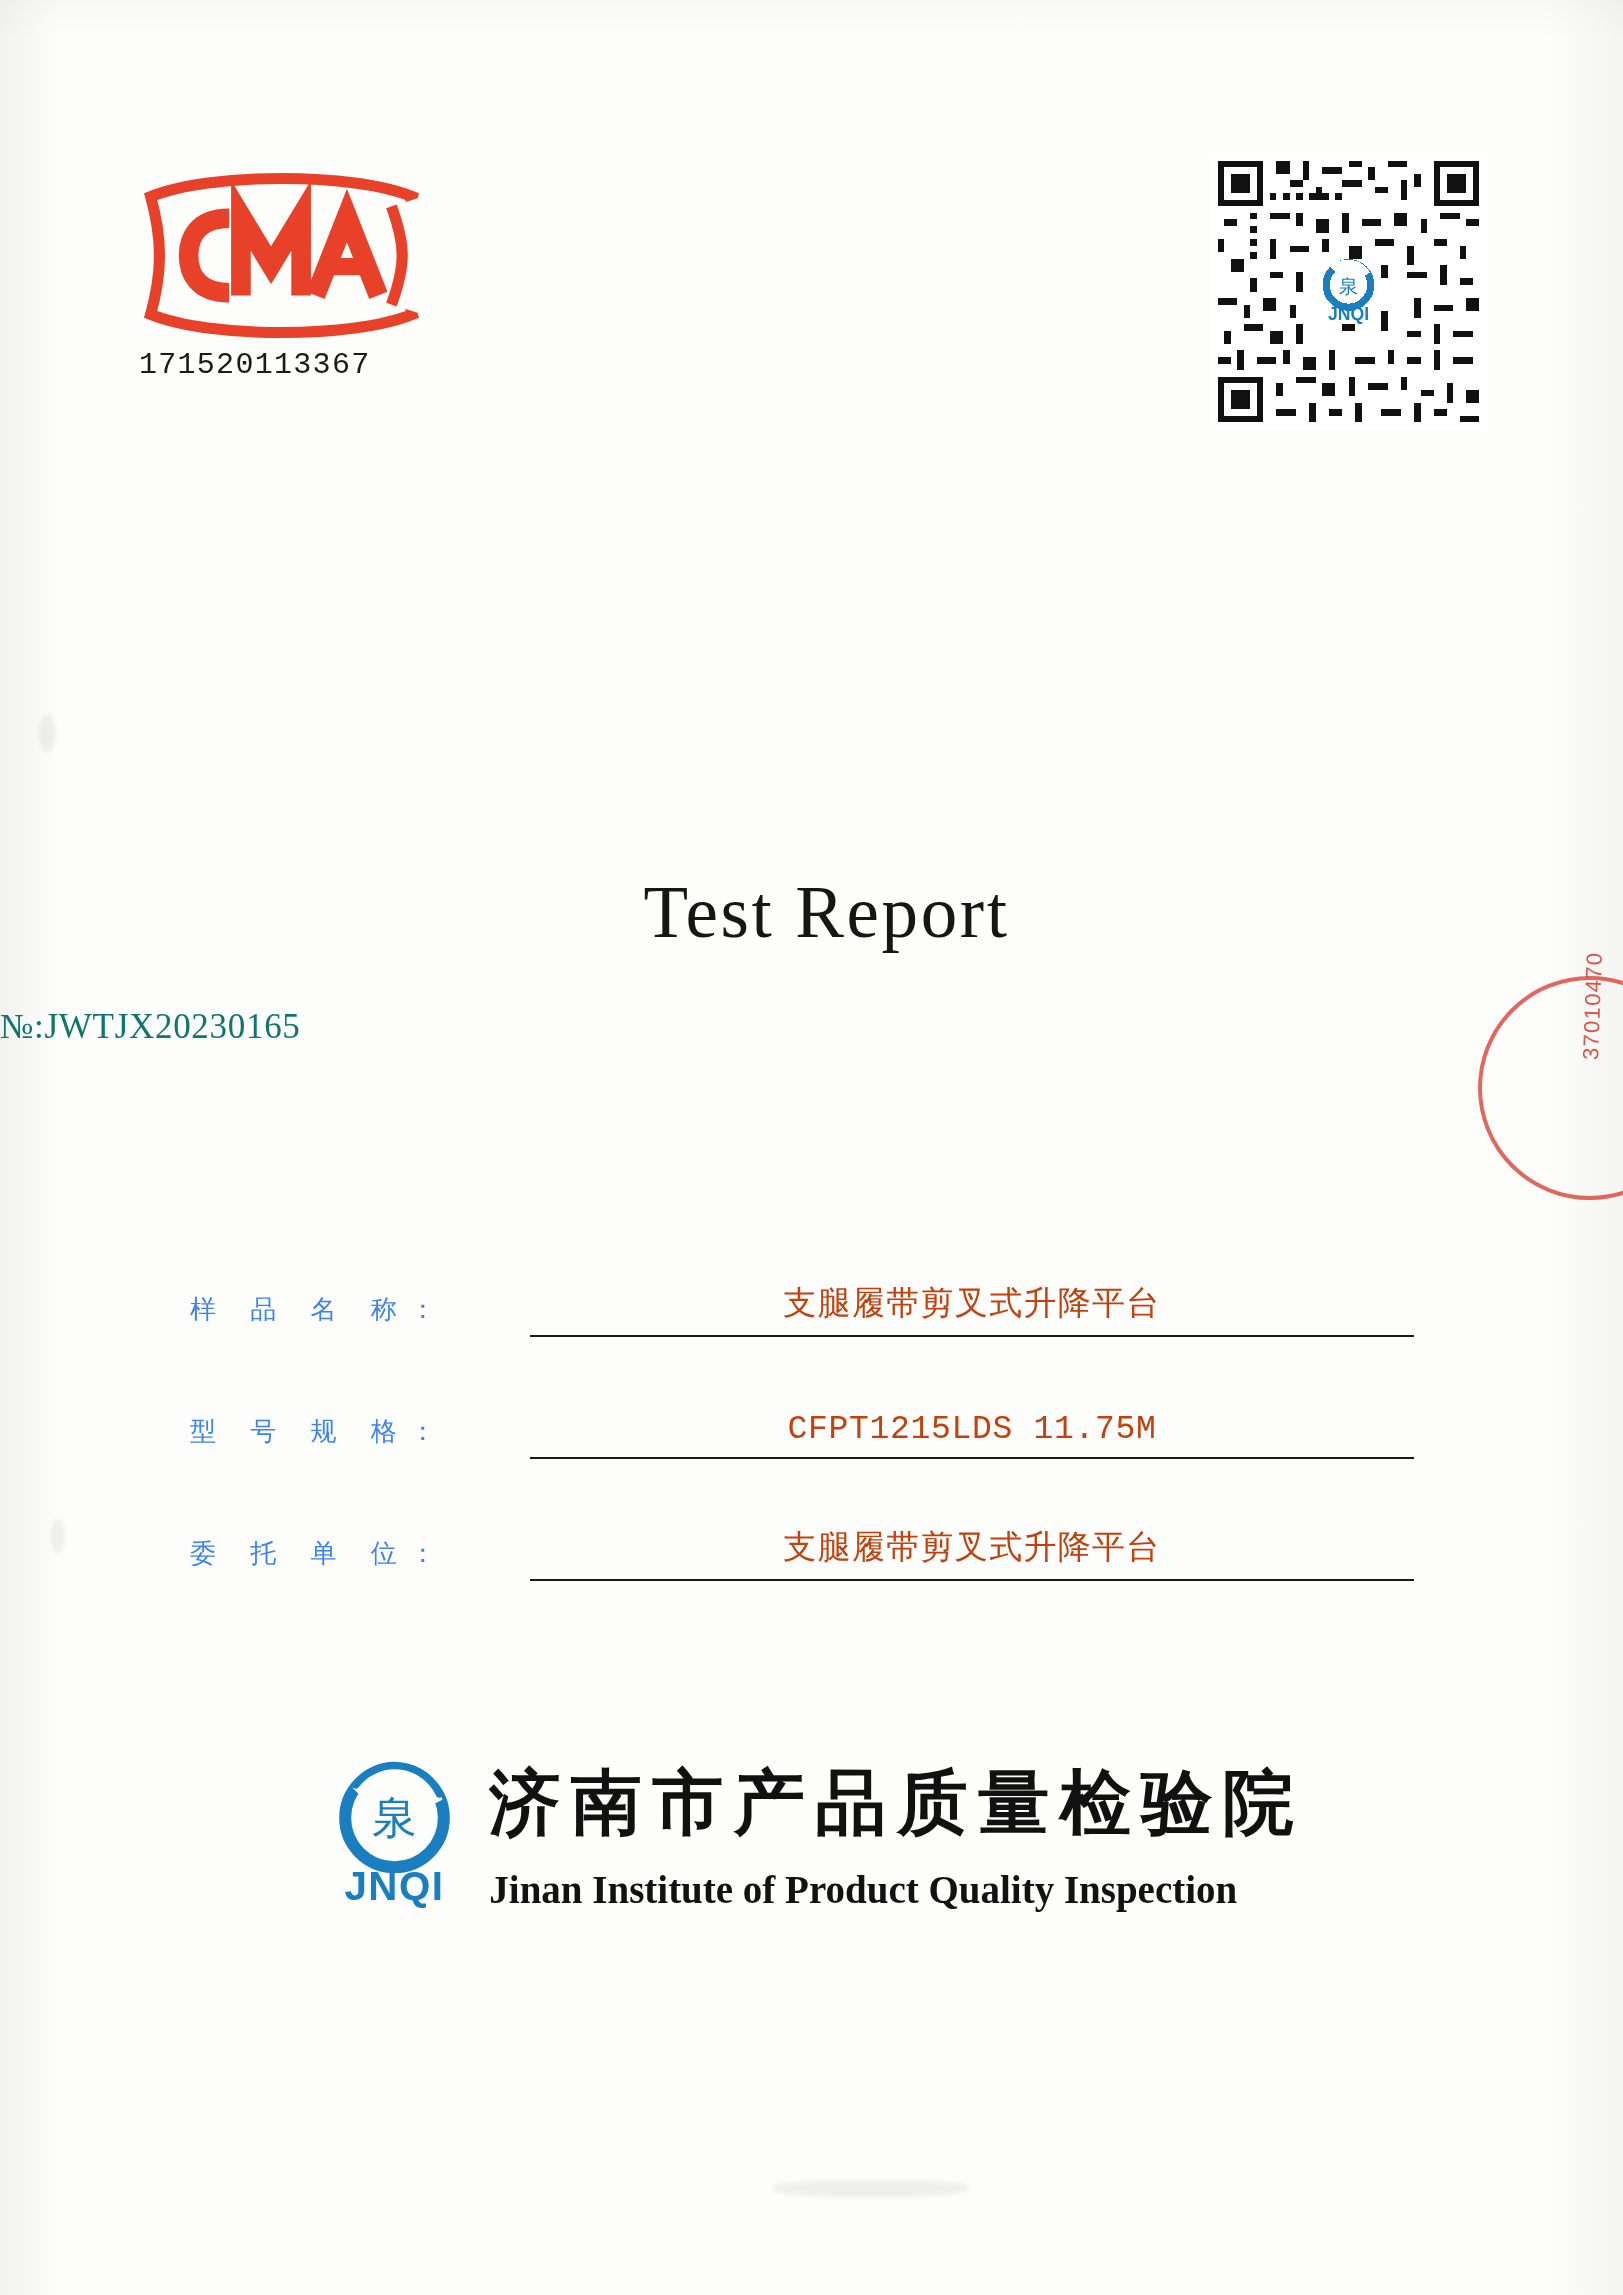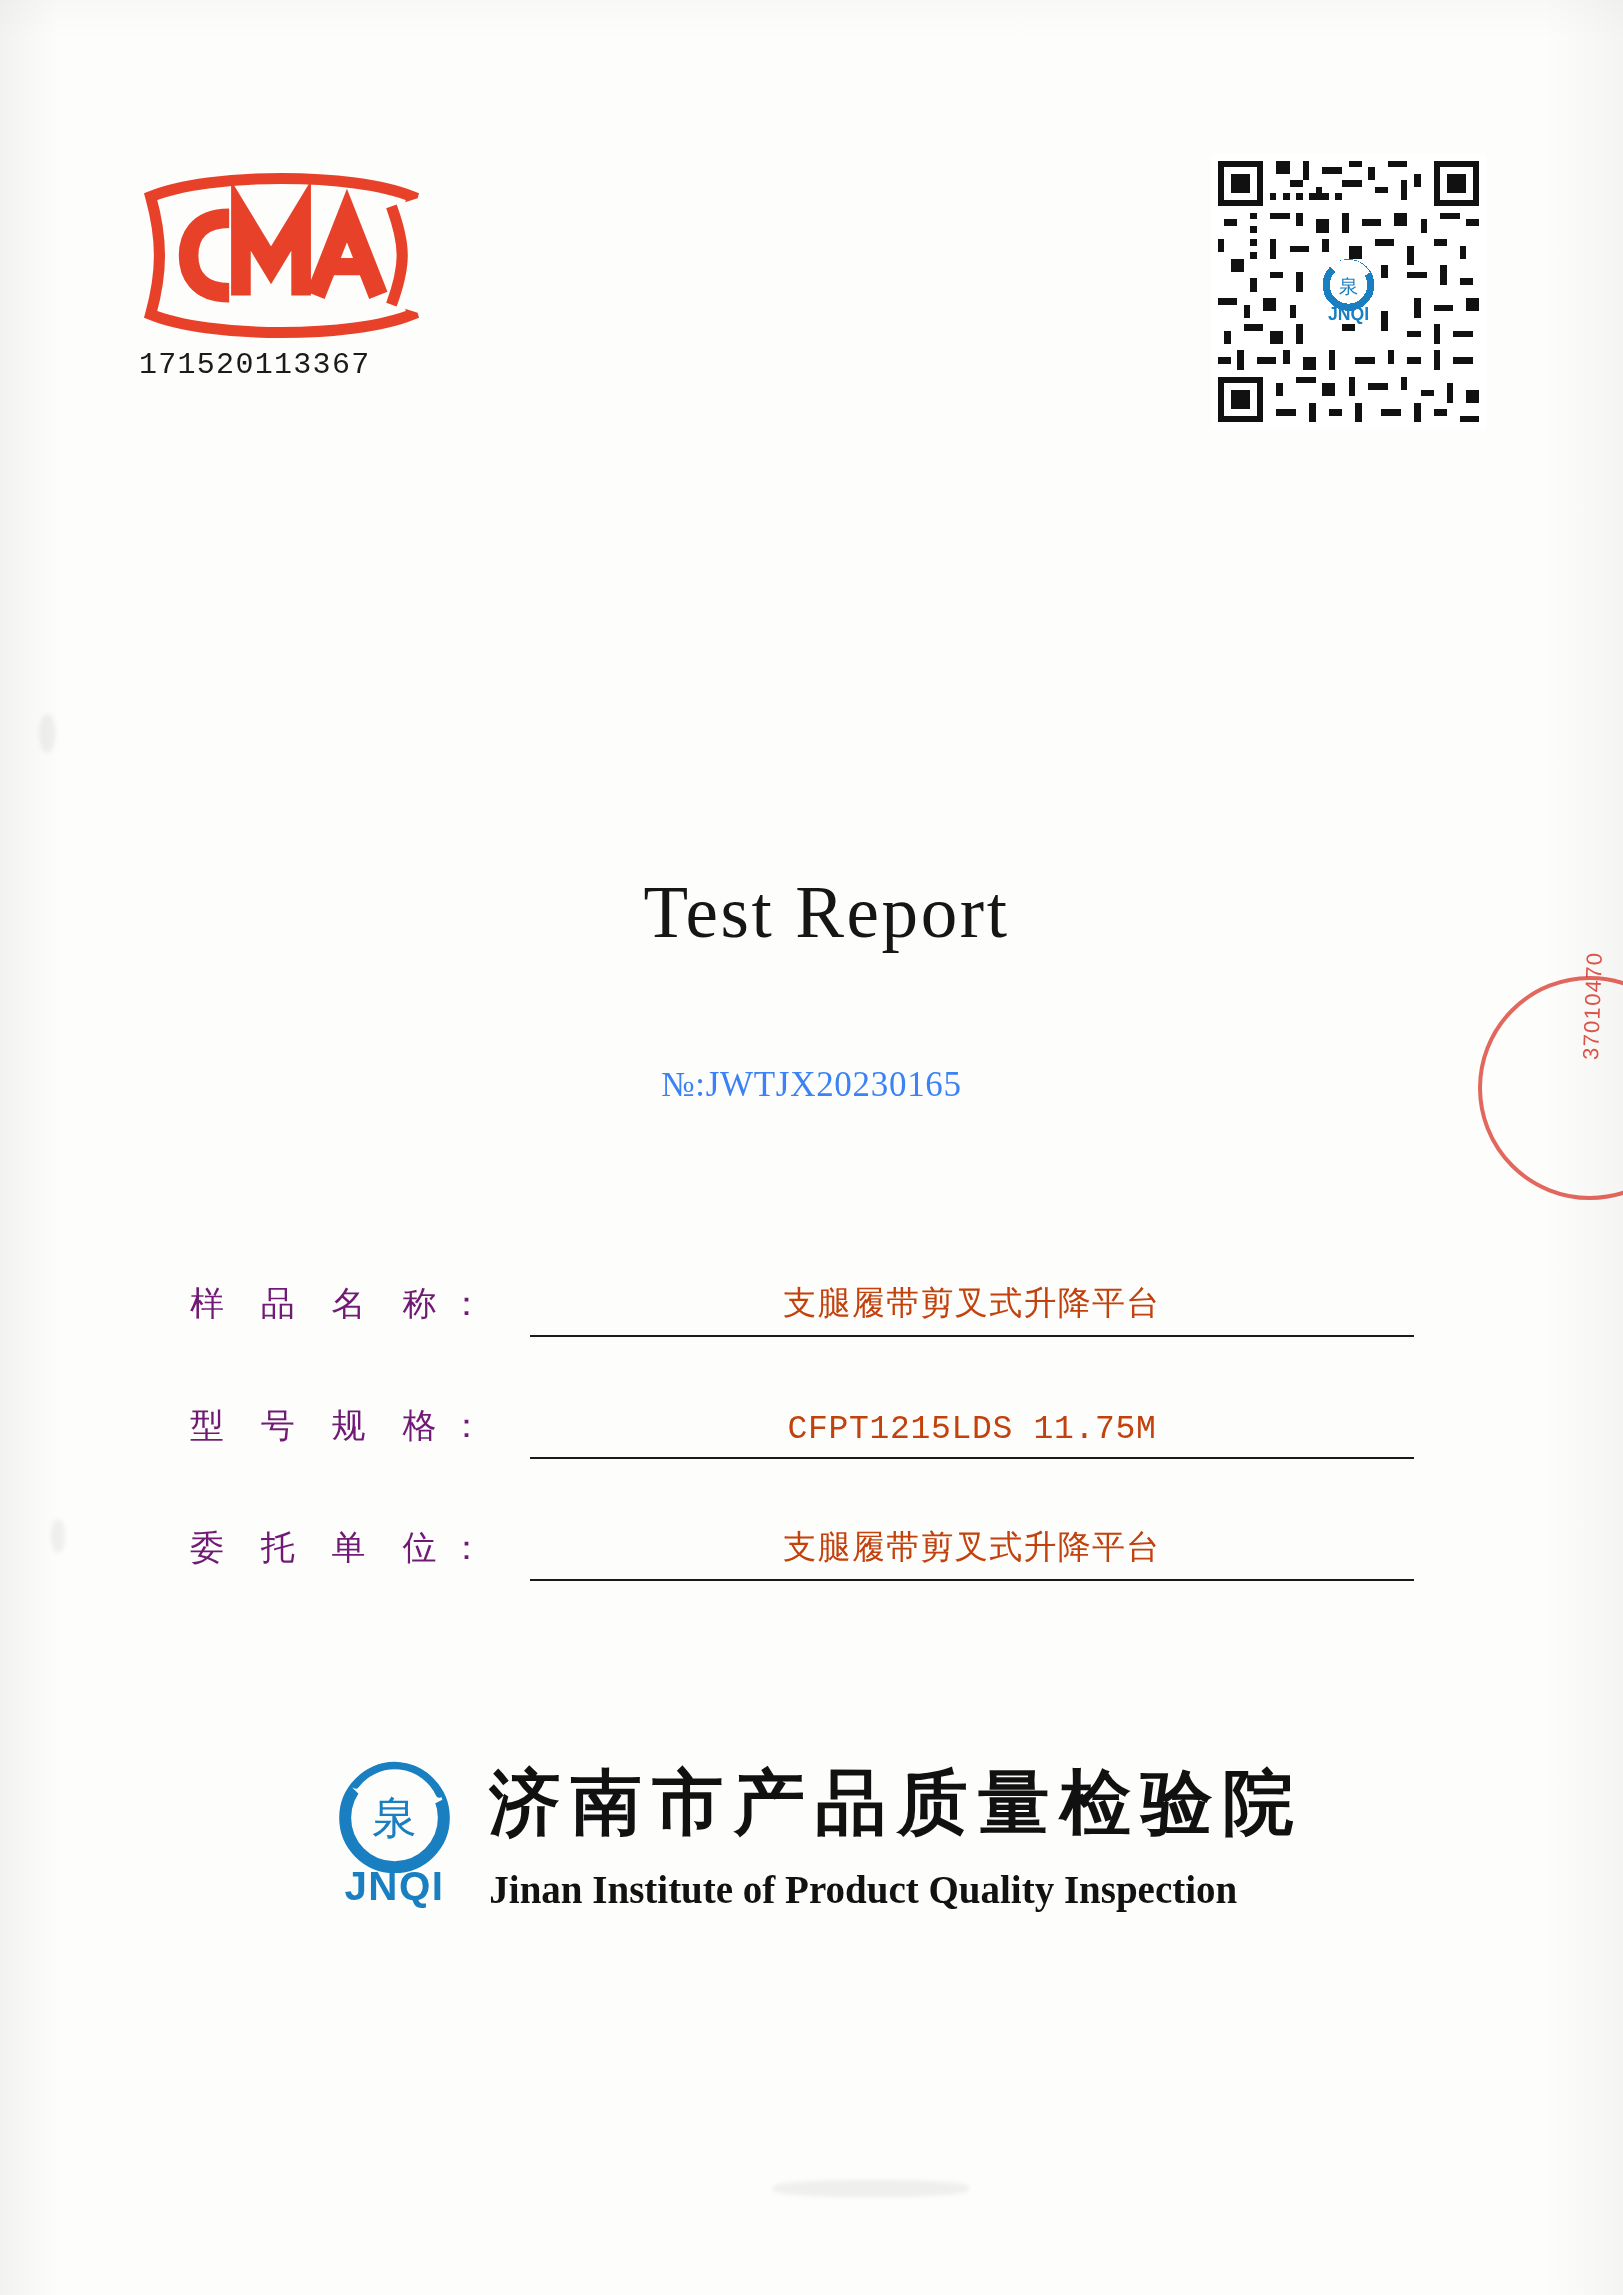--- a/index.html
+++ b/index.html
@@ -87,49 +87,48 @@
     width: 100%;
     text-align: center;
     font-family: "Liberation Serif", serif;
     font-size: 73px;
     letter-spacing: 2.6px;
     color: #161616;
     margin-left: 15px;
   }
   .report-no {
     position: absolute;
-    top: 1065px;
+    top: 1007px;
     left: 0;
     width: 100%;
-    text-align: center;
     font-family: "Liberation Serif", serif;
     font-size: 35px;
     letter-spacing: 0.7px;
-    color: #3b82f6;
+    color: #0f766e;
   }
 
   
   .fields {
     position: absolute;
     top: 1215px;
     left: 190px;
     width: 1224px;
   }
   .field-row {
     display: flex;
     align-items: flex-end;
     height: 122px;
   }
   .field-label {
     width: 340px;
     flex: 0 0 340px;
     font-family: "DejaVu Serif", serif;
-    font-size: 34px;
+    font-size: 26px;
     letter-spacing: 13px;
-    color: #701a75;
+    color: #3b82f6;
     white-space: nowrap;
     padding-bottom: 10.5px;
   }
   .field-value-wrap {
     flex: 1 1 auto;
     border-bottom: 2px solid #1a1a1a;
     text-align: center;
     padding-bottom: 9.2px;
   }
   .field-value {

